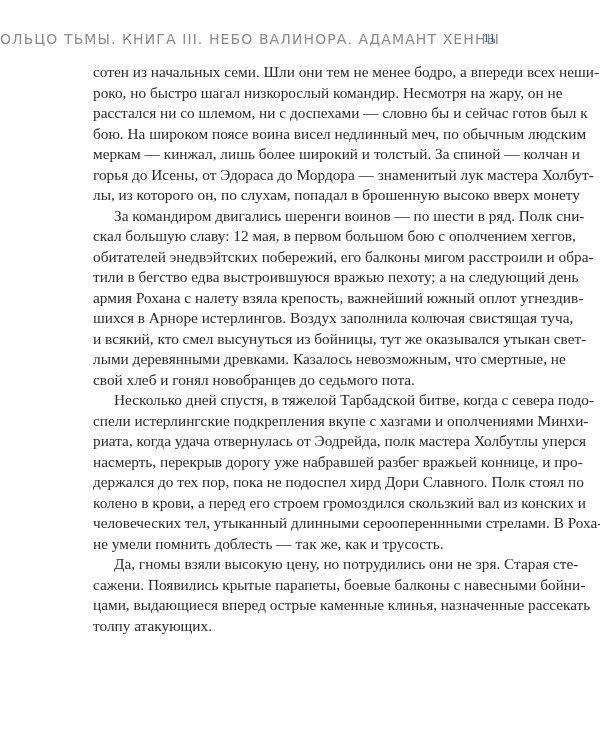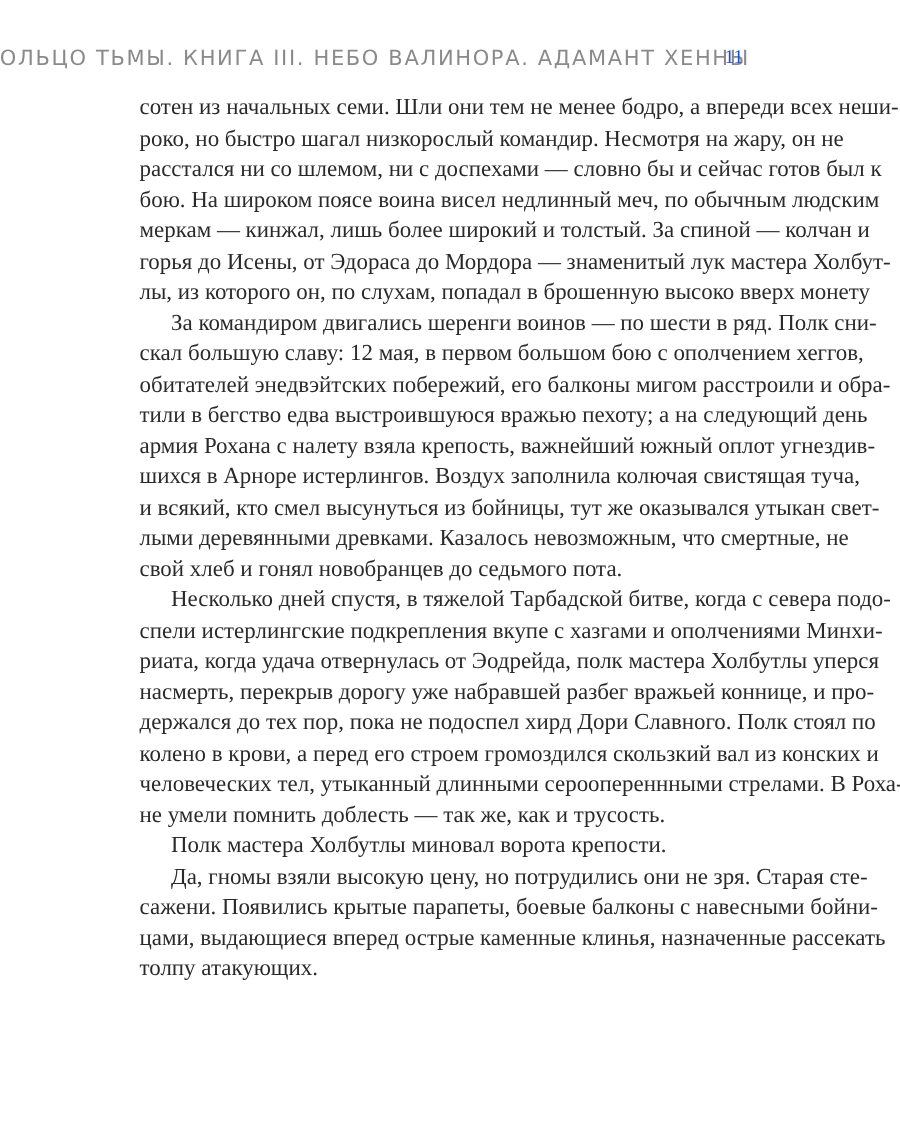--- a/index.html
+++ b/index.html
@@ -59,18 +59,17 @@
     <span class="line">лыми деревянными древками. Казалось невозможным, что смертные, не</span>
     <span class="line last">свой хлеб и гонял новобранцев до седьмого пота.</span>
     <span class="line indent">Несколько дней спустя, в тяжелой Тарбадской битве, когда с севера подо-</span>
     <span class="line">спели истерлингские подкрепления вкупе с хазгами и ополчениями Минхи-</span>
     <span class="line">риата, когда удача отвернулась от Эодрейда, полк мастера Холбутлы уперся</span>
     <span class="line">насмерть, перекрыв дорогу уже набравшей разбег вражьей коннице, и про-</span>
     <span class="line">держался до тех пор, пока не подоспел хирд Дори Славного. Полк стоял по</span>
     <span class="line">колено в крови, а перед его строем громоздился скользкий вал из конских и</span>
     <span class="line">человеческих тел, утыканный длинными сероопереннными стрелами. В Роха-</span>
     <span class="line last">не умели помнить доблесть — так же, как и трусость.</span>
-    <span class="line indent last">Полк мастера Холбутлы миновал ворота крепости.</span>
     <span class="line indent">Да, гномы взяли высокую цену, но потрудились они не зря. Старая сте-</span>
     <span class="line">сажени. Появились крытые парапеты, боевые балконы с навесными бойни-</span>
     <span class="line">цами, выдающиеся вперед острые каменные клинья, назначенные рассекать</span>
     <span class="line last">толпу атакующих.</span>
   </div>
 
 </body></html>

